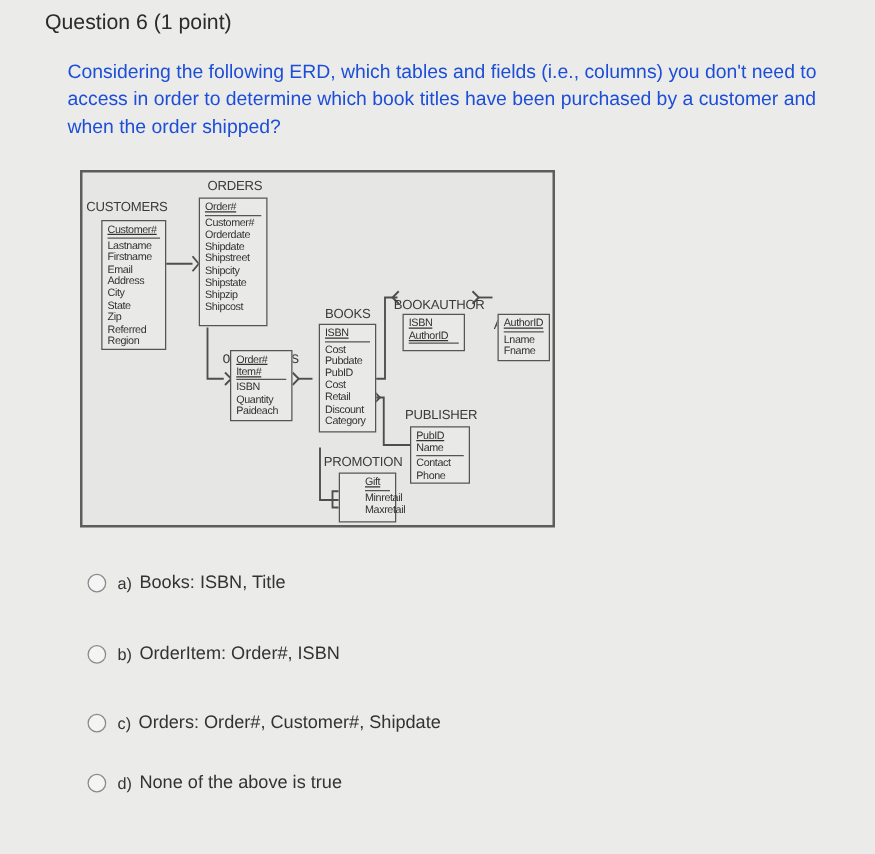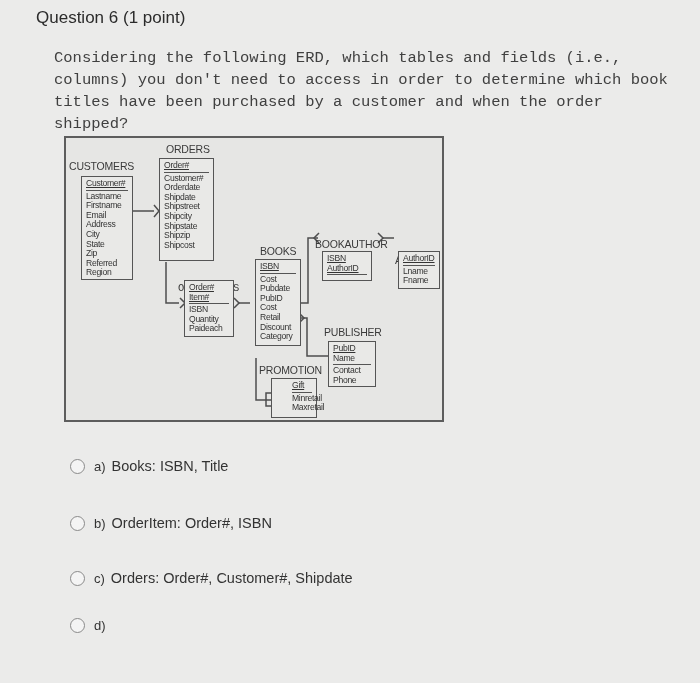--- a/index.html
+++ b/index.html
@@ -4,21 +4,21 @@
   <style>
     html, body { margin:0; padding:0; }
     body {
       width:700px; height:683px; overflow:hidden;
       background:#ebebea;
       font-family:"Liberation Sans", sans-serif;
       color:#2d2d2d;
       position:relative;
     }
     .q-title { position:absolute; left:36px; top:8px; font-size:17px; color:#2b2b2b; }
-    .q-text { position:absolute; left:54px; top:47px; width:620px; font-size:15.5px; line-height:22px; color:#404040;font-family:Liberation Mono, monospace; }
+    .q-text { position:absolute; left:54px; top:47px; width:620px; font-size:15.5px; line-height:22px; color:#1d4ed8; }
 
     .erd {
       position:absolute; left:64px; top:136px; width:380px; height:286px;
       background:#e6e6e4; border:2px solid #5d5d5d; box-sizing:border-box;
     }
     .erd svg { position:absolute; left:0; top:0; }
     .tname { position:absolute; font-size:10.5px; color:#3a3a3a; letter-spacing:-0.2px; white-space:nowrap; }
     .tbox {
       position:absolute; border:1.5px solid #555; background:#e9e9e7; box-sizing:border-box;
       padding:2px 4px; font-size:8.6px; line-height:9.6px; color:#333; letter-spacing:-0.3px;
@@ -158,13 +158,14 @@
   <span>OrderItem: Order#, ISBN</span>
 </div>
 <div class="opt" style="left:70px;top:570px;">
   <span class="radio"></span>
   <span class="letter">c)</span>
   <span>Orders: Order#, Customer#, Shipdate</span>
 </div>
 <div class="opt" style="left:70px;top:618px;">
   <span class="radio"></span>
   <span class="letter">d)</span>
+  <span>None of the above is true</span>
 </div>
 
 </body></html>

